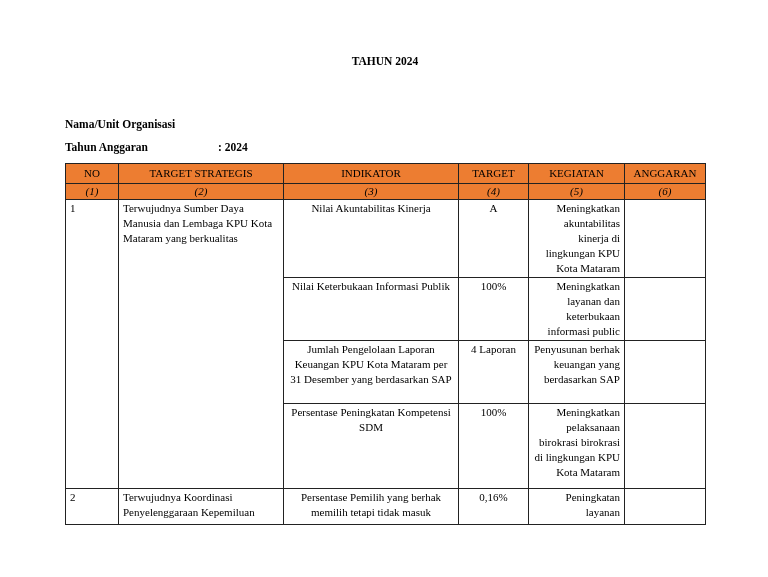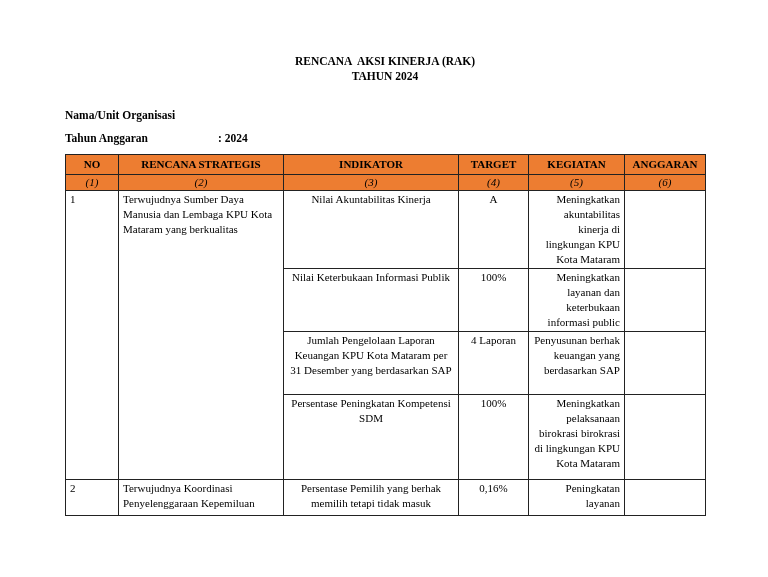--- a/index.html
+++ b/index.html
@@ -25,21 +25,21 @@
     line-height: 15px;
     white-space: pre-wrap;
   }
   .doc-subtitle {
     text-align: center;
     font-weight: bold;
     font-size: 11.5px;
     line-height: 15px;
   }
   .meta {
-    margin-top: 24px;
+    margin-top: 48px;
   }
   .meta-row {
     display: flex;
     font-weight: bold;
     font-size: 11.5px;
     line-height: 15px;
   }
   .meta-row + .meta-row {
     margin-top: 8px;
   }
@@ -56,21 +56,21 @@
     line-height: 15px;
   }
   .rak-table td, .rak-table th {
     border: 1px solid #222222;
     vertical-align: top;
     padding: 1px 4px;
     overflow: hidden;
   }
   .rak-table th {
     background: #ED7D31;
-    font-weight: bold;
+    font-weight: normal;
     text-align: center;
     font-size: 11px;
     padding: 2px 2px;
   }
   .rak-table .hdr-num {
     background: #ED7D31;
     font-weight: normal;
     font-style: italic;
     text-align: center;
     padding: 0 2px;
@@ -85,21 +85,20 @@
   .cell-sasaran { text-align: left; }
   .cell-ind     { text-align: center; }
   .cell-target  { text-align: center; }
   .cell-keg     { text-align: right; }
 </style>
 </head>
 <body>
 
 <div class="page">
 
-  <div class="doc-title">RENCANA  AKSI KINERJA (RAK)</div>
   <div class="doc-subtitle">TAHUN 2024</div>
 
   <div class="meta">
     <div class="meta-row">
       <span class="meta-label">Nama/Unit Organisasi</span>
     </div>
     <div class="meta-row">
       <span class="meta-label">Tahun Anggaran</span>
       <span class="meta-value">: 2024</span>
     </div>
@@ -110,21 +109,21 @@
       <col class="col-no">
         <col class="col-sasaran">
         <col class="col-ind">
       <col class="col-target">
         <col class="col-keg">
         <col class="col-ang">
     </colgroup>
     <thead>
       <tr style="height:19px;">
         <th>NO</th>
-        <th>RENCANA STRATEGIS</th>
+        <th>TARGET STRATEGIS</th>
         <th>INDIKATOR</th>
         <th>TARGET</th>
         <th>KEGIATAN</th>
         <th>ANGGARAN</th>
       </tr>
       <tr style="height:14px;">
         <td class="hdr-num">(1)</td>
         <td class="hdr-num">(2)</td>
         <td class="hdr-num">(3)</td>
         <td class="hdr-num">(4)</td>

